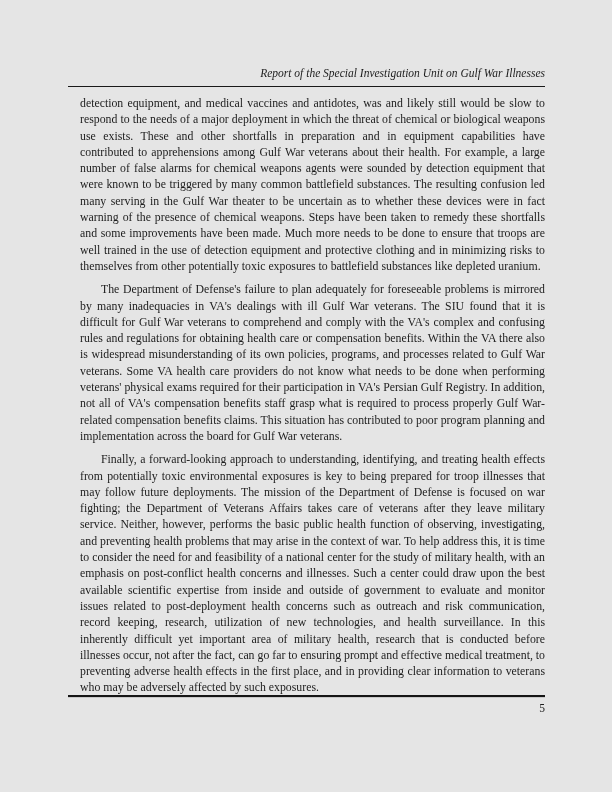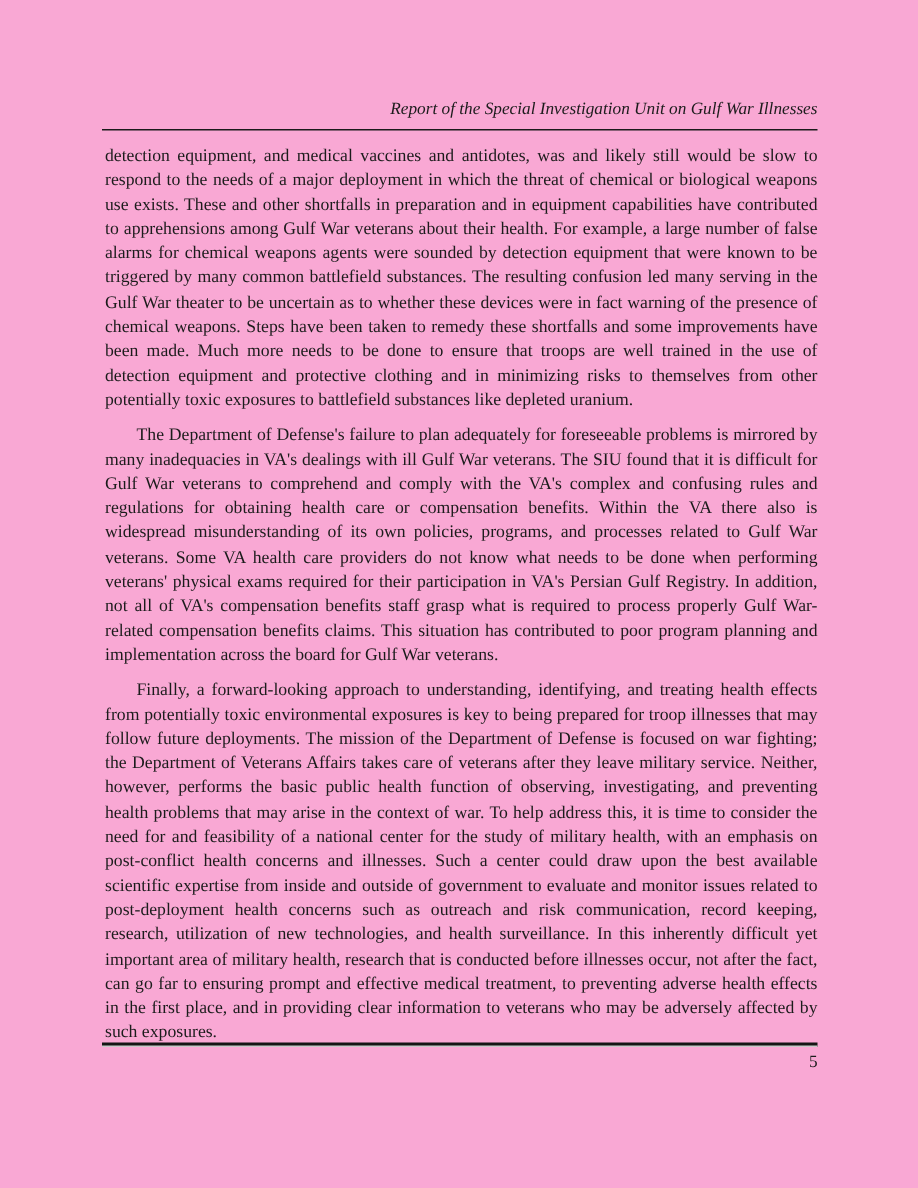--- a/index.html
+++ b/index.html
@@ -4,21 +4,21 @@
 <style>
   html, body {
     margin: 0;
     padding: 0;
     background: #ffffff;
   }
   .page {
     position: relative;
     width: 612px;
     height: 792px;
-    background: #f9a8d4;
+    background: #e5e5e5;
     font-family: "Liberation Serif", serif;
     color: #1c1c1c;
     overflow: hidden;
   }
   .running-header {
     position: absolute;
     left: 68px;
     right: 67px;
     top: 66px;
   }
@@ -37,21 +37,21 @@
   .page-body {
     position: absolute;
     left: 68px;
     right: 67px;
     top: 95px;
     font-size: 11.8px;
     line-height: 16.3px;
     text-align: justify;
   }
   .page-body p {
-    margin: 0 0 7px 2px;
+    margin: 0 0 7px 12px;
     text-indent: 21px;
     font-family: Liberation Serif, serif;
   }
   .page-body p.continuation {
     text-indent: 0;
   }
   .page-footer {
     position: absolute;
     left: 68px;
     right: 67px;

